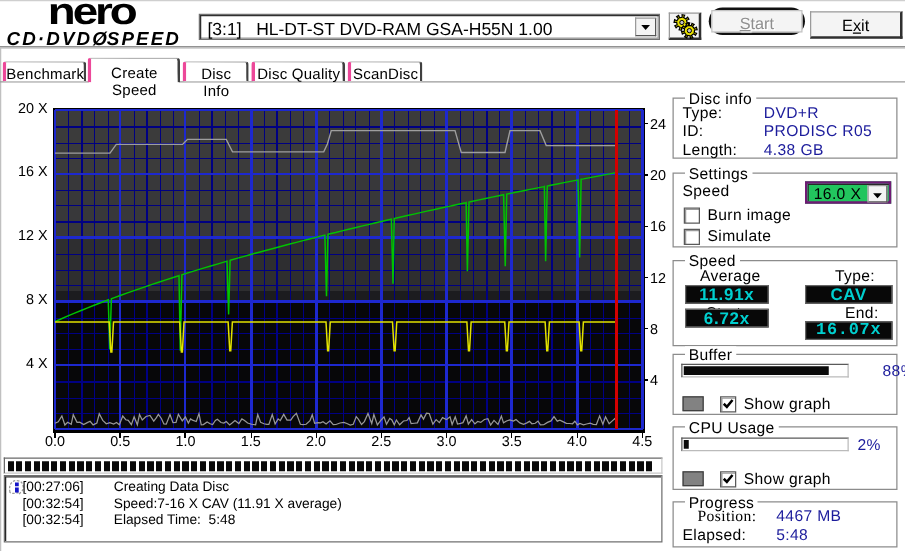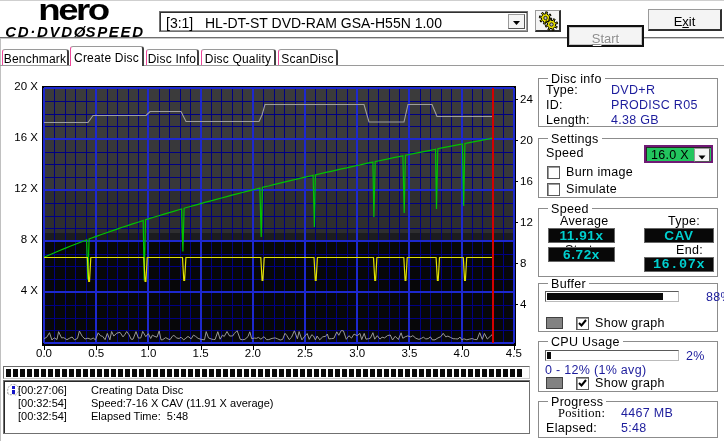--- a/index.html
+++ b/index.html
@@ -38,39 +38,39 @@
 
 <div class="btn" style="left:535px;top:10px;width:26px;height:22px;">
   <svg width="24" height="21" viewBox="0 0 24 21" style="position:absolute;left:1px;top:0px;">
       <path d="M14.7 7.2 L14.3 9.2 L12.5 8.4 L11.3 10.1 L12.7 11.6 L11.1 12.6 L10.3 10.8 L8.3 11.2 L8.3 13.2 L6.3 12.8 L7.1 11.0 L5.4 9.8 L3.9 11.2 L2.9 9.6 L4.7 8.8 L4.3 6.8 L2.3 6.8 L2.7 4.8 L4.5 5.6 L5.7 3.9 L4.3 2.4 L5.9 1.4 L6.7 3.2 L8.7 2.8 L8.7 0.8 L10.7 1.2 L9.9 3.0 L11.6 4.2 L13.1 2.8 L14.1 4.4 L12.3 5.2 L12.7 7.2 Z" fill="#e8e000" stroke="#000" stroke-width="1"></path>
       <circle cx="8.5" cy="7" r="1.7" fill="#c0c0c0" stroke="#000" stroke-width="0.8"></circle>
       <path d="M20.3 15.6 L19.4 17.3 L17.9 16.0 L16.2 17.3 L17.2 19.1 L15.3 19.7 L15.1 17.7 L13.0 17.4 L12.4 19.3 L10.7 18.4 L12.0 16.9 L10.7 15.2 L8.9 16.2 L8.3 14.3 L10.3 14.1 L10.6 12.0 L8.7 11.4 L9.6 9.7 L11.1 11.0 L12.8 9.7 L11.8 7.9 L13.7 7.3 L13.9 9.3 L16.0 9.6 L16.6 7.7 L18.3 8.6 L17.0 10.1 L18.3 11.8 L20.1 10.8 L20.7 12.7 L18.7 12.9 L18.4 15.0 Z" fill="#e8e000" stroke="#000" stroke-width="1"></path>
       <circle cx="14.5" cy="13.5" r="1.7" fill="#c0c0c0" stroke="#000" stroke-width="0.8"></circle>
     </svg>
 </div>
 
-<div style="position:absolute;left:567px;top:25px;width:77px;height:22px;background:#111;">
+<div style="position:absolute;left:567px;top:6px;width:77px;height:22px;background:#111;border-radius:11px;">
   <div style="position:absolute;left:2px;top:2px;width:73px;height:18px;background:#f4f4f4;border:1px solid #c4c4c4;text-align:center;">
     <span style="position:relative;top:1px;font-size:13px;color:#8e8e8e;text-shadow:1px 1px 0 #ffffff;"><u>S</u>tart</span>
   </div>
 </div>
 
 <div class="btn" style="left:648px;top:9px;width:74px;height:22px;text-align:center;">
   <span style="position:relative;top:2px;font-size:13px;color:#000;">E<u>x</u>it</span>
 </div>
 
 <div style="position:absolute;left:0;top:65px;width:71px;height:1px;background:#9a9a9a;"></div>
 <div style="position:absolute;left:143px;top:65px;width:581px;height:1px;background:#9a9a9a;"></div>
 <div class="tab" style="left:2px;width:67px;">Benchmark</div>
 <div class="tab" style="left:146px;width:53px;">Disc Info</div>
 <div class="tab" style="left:201px;width:75px;">Disc Quality</div>
 <div class="tab" style="left:278px;width:60px;">ScanDisc</div>
-<div class="tab active" style="left:70px;width:74px;">Create Disc</div>
+<div class="tab active" style="left:70px;width:74px;">Create Speed</div>
 <style>
-.tab { position:absolute; top:49px; height:16px; background:#fff; border-top:1px solid #9a9a9a; border-left:1px solid #ec4899; border-right:2px solid #404040; border-top-left-radius:3px; border-top-right-radius:3px; text-align:center; padding-top:2px; font-size:12px; letter-spacing:0.2px; }
+.tab { position:absolute; top:49px; height:16px; background:#fff; border-top:1px solid #9a9a9a; border-left:3px solid #ec4899; border-right:2px solid #404040; border-top-left-radius:3px; border-top-right-radius:3px; text-align:center; padding-top:2px; font-size:12px; letter-spacing:0.2px; }
 .tab.active { top:46px; height:20px; padding-top:4px; z-index:5; font-size:12px; }
 </style>
 
 <svg width="724" height="441" viewBox="0 0 724 441" style="position:absolute;left:0;top:0;" shape-rendering="crispEdges">
 <rect x="42" y="86" width="474" height="260" fill="#000000"></rect>
 <rect x="44" y="88" width="470" height="51" fill="#3b3b3b"></rect>
 <rect x="44" y="139" width="470" height="51" fill="#38383a"></rect>
 <rect x="44" y="190" width="470" height="43" fill="#2e2e30"></rect>
 <rect x="44" y="233" width="470" height="8" fill="#1c1c1f"></rect>
 <rect x="44" y="241" width="470" height="102" fill="#070709"></rect>
@@ -180,21 +180,20 @@
     </div>
   <div class="lbl" style="left:56px;top:32px;">Show graph</div>
 </div>
 
 <div class="gbox" style="left:538px;top:341px;width:180px;height:51px;">
   <div class="gtitle">CPU Usage</div>
   <div style="position:absolute;left:6px;top:8px;width:134px;height:11px;border:1px solid #5a5a5a;border-right-color:#bbb;border-bottom-color:#bbb;background:#fff;">
     <div style="position:absolute;left:1px;top:1px;width:4px;height:7px;background:#0a0a0a;"></div>
   </div>
   <div class="val" style="left:147px;top:7px;">2%</div>
-  <div class="val" style="left:6px;top:21px;">0 - 12% (1% avg)</div>
   <div class="swatch" style="left:7px;top:35px;"></div>
   <div class="cb" style="left:37px;top:35px;">
       <svg width="13" height="13" style="position:absolute;left:-1px;top:-1px;">
         <path d="M3 6 L5.5 8.5 L10 3" stroke="#000" stroke-width="2" fill="none"></path>
       </svg>
     </div>
   <div class="lbl" style="left:56px;top:34px;">Show graph</div>
 </div>
 
 <div class="gbox" style="left:538px;top:401px;width:180px;height:37px;">

